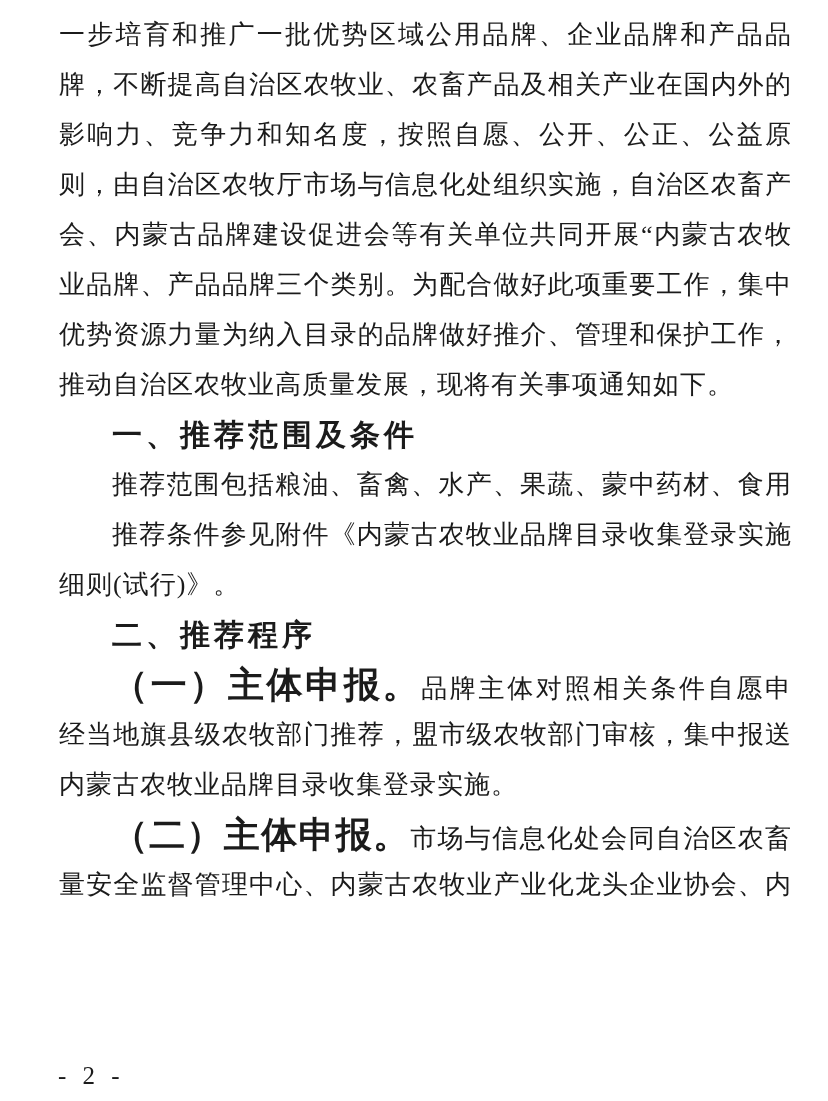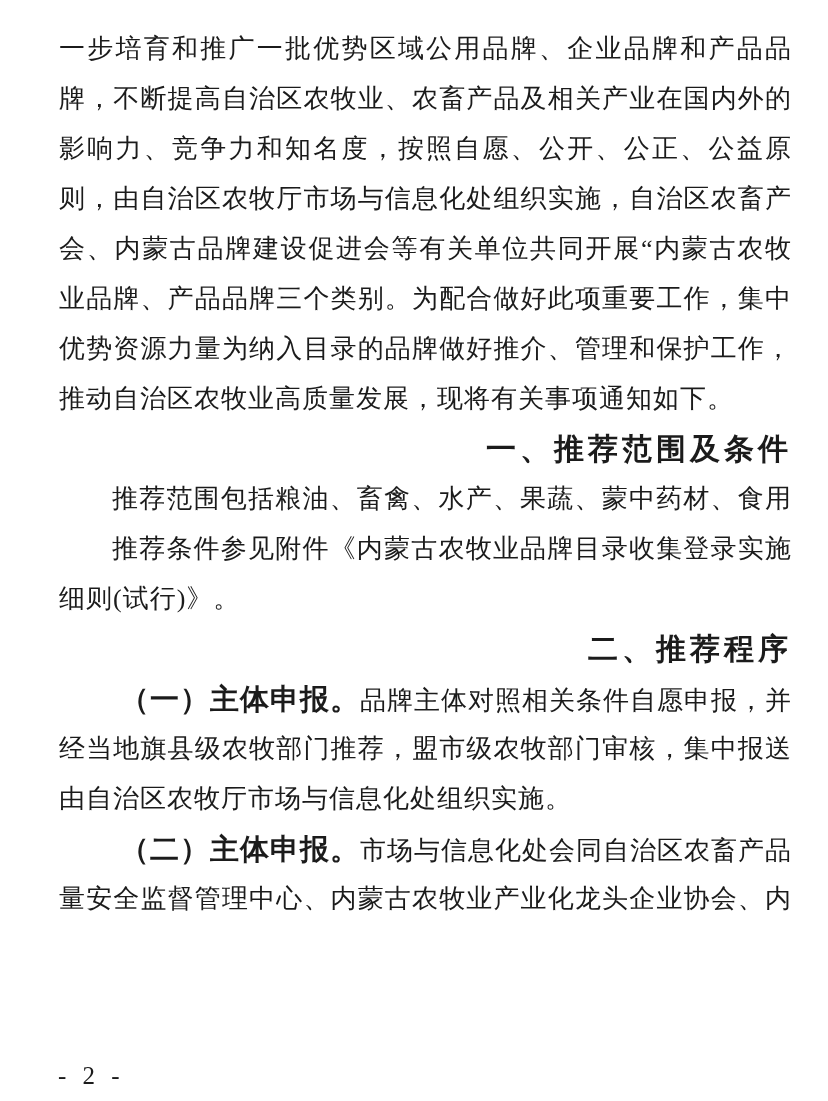--- a/index.html
+++ b/index.html
@@ -12,54 +12,53 @@
     width: 828px;
     height: 1101px;
     background: #ffffff;
     overflow: hidden;
     font-family: "Liberation Serif", "DejaVu Serif", serif;
     color: #1b1b1b;
   }
   .doc {
     position: absolute;
     left: 59px;
-    top: 24px;
+    top: 10px;
     width: 733px;
   }
   .line {
     height: 50px;
     line-height: 50px;
     font-size: 26px;
     letter-spacing: 1px;
     white-space: normal;
     overflow: hidden;
   }
   
   .j {
     text-align: justify;
     text-align-last: justify;
     text-justify: inter-character;
   }
   
   .ind {
     padding-left: 53px;
-    text-align: right;
   }
   
   .h {
     font-family: "Liberation Sans", "DejaVu Sans", sans-serif;
     font-weight: bold;
     font-size: 30px;
     letter-spacing: 4px;
   }
   
   .lead {
     font-family: "Liberation Sans", "DejaVu Sans", sans-serif;
     font-weight: bold;
-    font-size: 29px;
+    font-size: 36px;
   }
   .footer {
     position: absolute;
     left: 58px;
     top: 1056px;
     height: 40px;
     line-height: 40px;
     font-size: 25px;
     letter-spacing: 5px;
     font-family: "Liberation Serif", "DejaVu Serif", serif;
@@ -86,21 +85,21 @@
     <div class="line j ind">推荐范围包括粮油、畜禽、水产、果蔬、蒙中药材、食用</div>
     <div class="line j ind">推荐条件参见附件《内蒙古农牧业品牌目录收集登录实施</div>
     <div class="line">细则(试行)》。</div>
 
     <div class="line h ind">二、推荐程序</div>
 
     <div class="line j ind">
       <span class="lead">（一）主体申报。</span><span>品牌主体对照相关条件自愿申报，并须</span>
     </div>
     <div class="line j">经当地旗县级农牧部门推荐，盟市级农牧部门审核，集中报送</div>
-    <div class="line">由自治区农牧厅市场与信息化处组织实施。</div>
+    <div class="line">内蒙古农牧业品牌目录收集登录实施。</div>
 
     <div class="line j ind">
       <span class="lead">（二）主体申报。</span><span>市场与信息化处会同自治区农畜产品质</span>
     </div>
     <div class="line j">量安全监督管理中心、内蒙古农牧业产业化龙头企业协会、内</div>
 
   </div>
 
   <div class="footer">- 2 -</div>
 </div>

